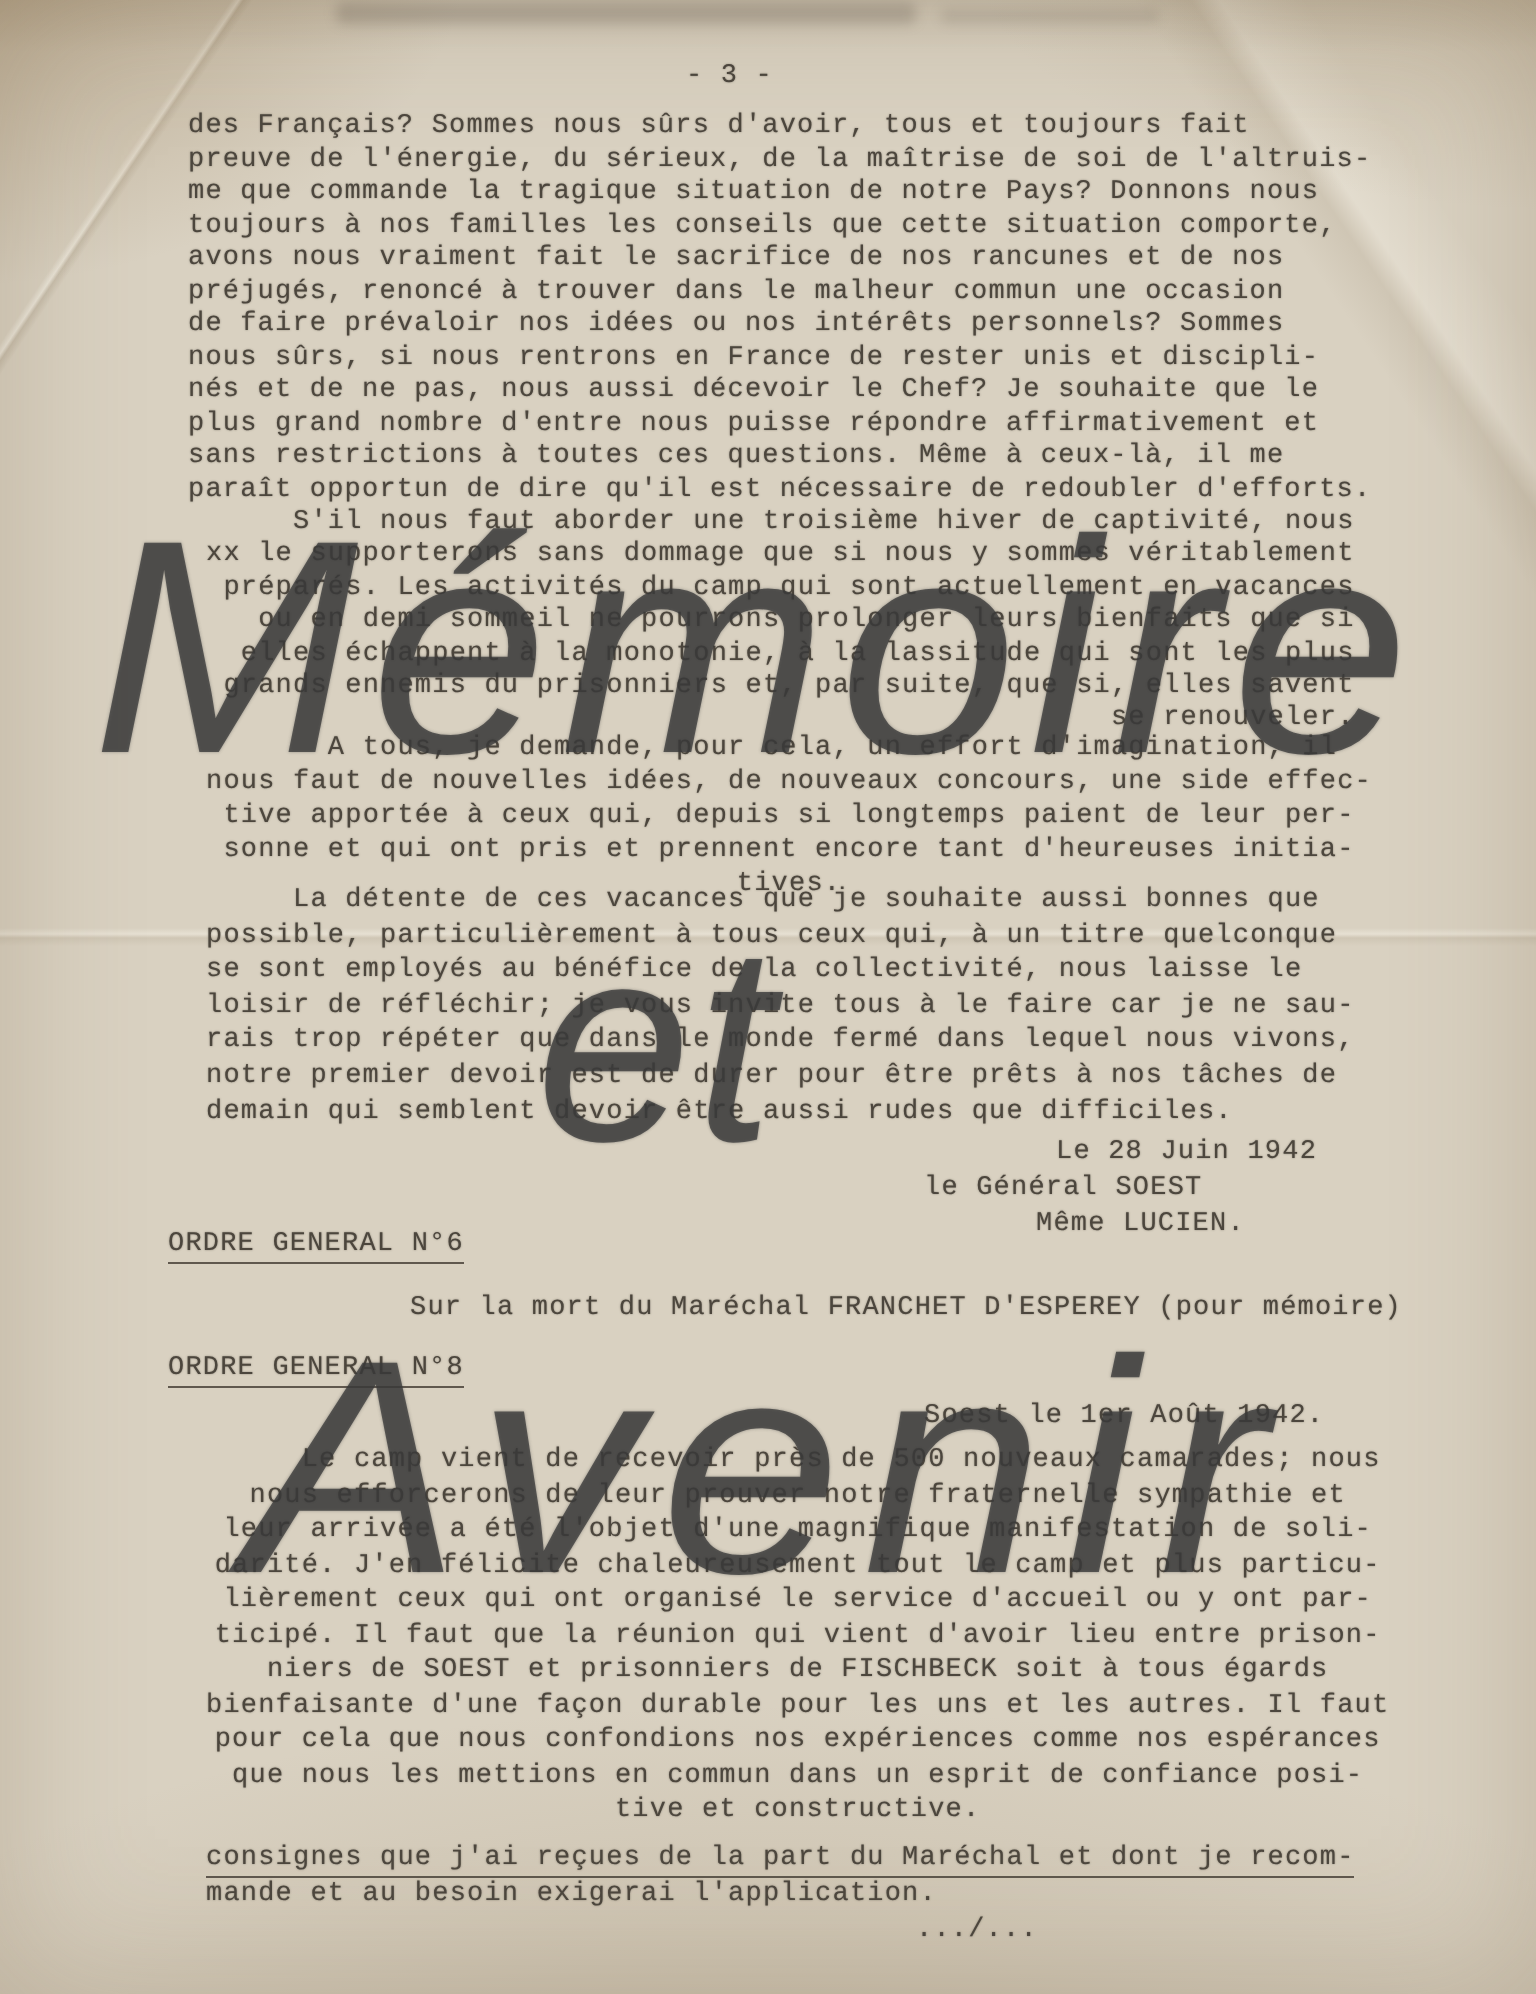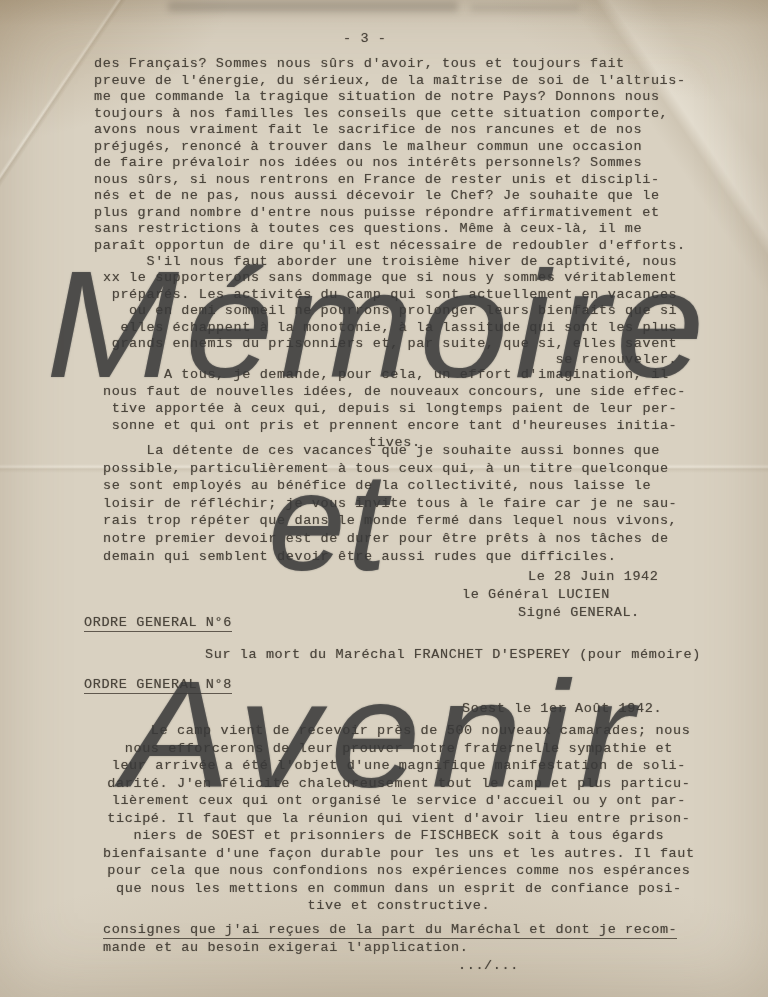--- a/index.html
+++ b/index.html
@@ -96,22 +96,22 @@
 tives.</div>
   <div class="typed lh176" style="left:103px;top:442px;">     La détente de ces vacances que je souhaite aussi bonnes que
 possible, particulièrement à tous ceux qui, à un titre quelconque
 se sont employés au bénéfice de la collectivité, nous laisse le
 loisir de réfléchir; je vous invite tous à le faire car je ne sau-
 rais trop répéter que dans le monde fermé dans lequel nous vivons,
 notre premier devoir est de durer pour être prêts à nos tâches de
 demain qui semblent devoir être aussi rudes que difficiles.</div>
 
   <div class="typed lh170" style="left:528px;top:568px;">Le 28 Juin 1942</div>
-  <div class="typed lh170" style="left:462px;top:586px;">le Général LUCIEN</div>
-  <div class="typed lh170" style="left:518px;top:604px;">Signé GENERAL.</div>
+  <div class="typed lh170" style="left:462px;top:586px;">le Général SOEST</div>
+  <div class="typed lh170" style="left:518px;top:604px;">Même LUCIEN.</div>
 
   <div class="typed lh170" style="left:84px;top:614px;"><span class="underlined">ORDRE GENERAL N°6</span></div>
   <div class="typed lh170" style="left:157px;top:646px;margin-left:48px;">Sur la mort du Maréchal FRANCHET D'ESPEREY (pour mémoire)</div>
 
   <div class="typed lh170" style="left:84px;top:676px;"><span class="underlined">ORDRE GENERAL N°8</span></div>
   <div class="typed lh170" style="left:462px;top:700px;">Soest le 1er Août 1942.</div>
 
   <div class="typed lh175" style="left:103px;top:722px;">     Le camp vient de recevoir près de 500 nouveaux camarades; nous
 nous efforcerons de leur prouver notre fraternelle sympathie et
 leur arrivée a été l'objet d'une magnifique manifestation de soli-

